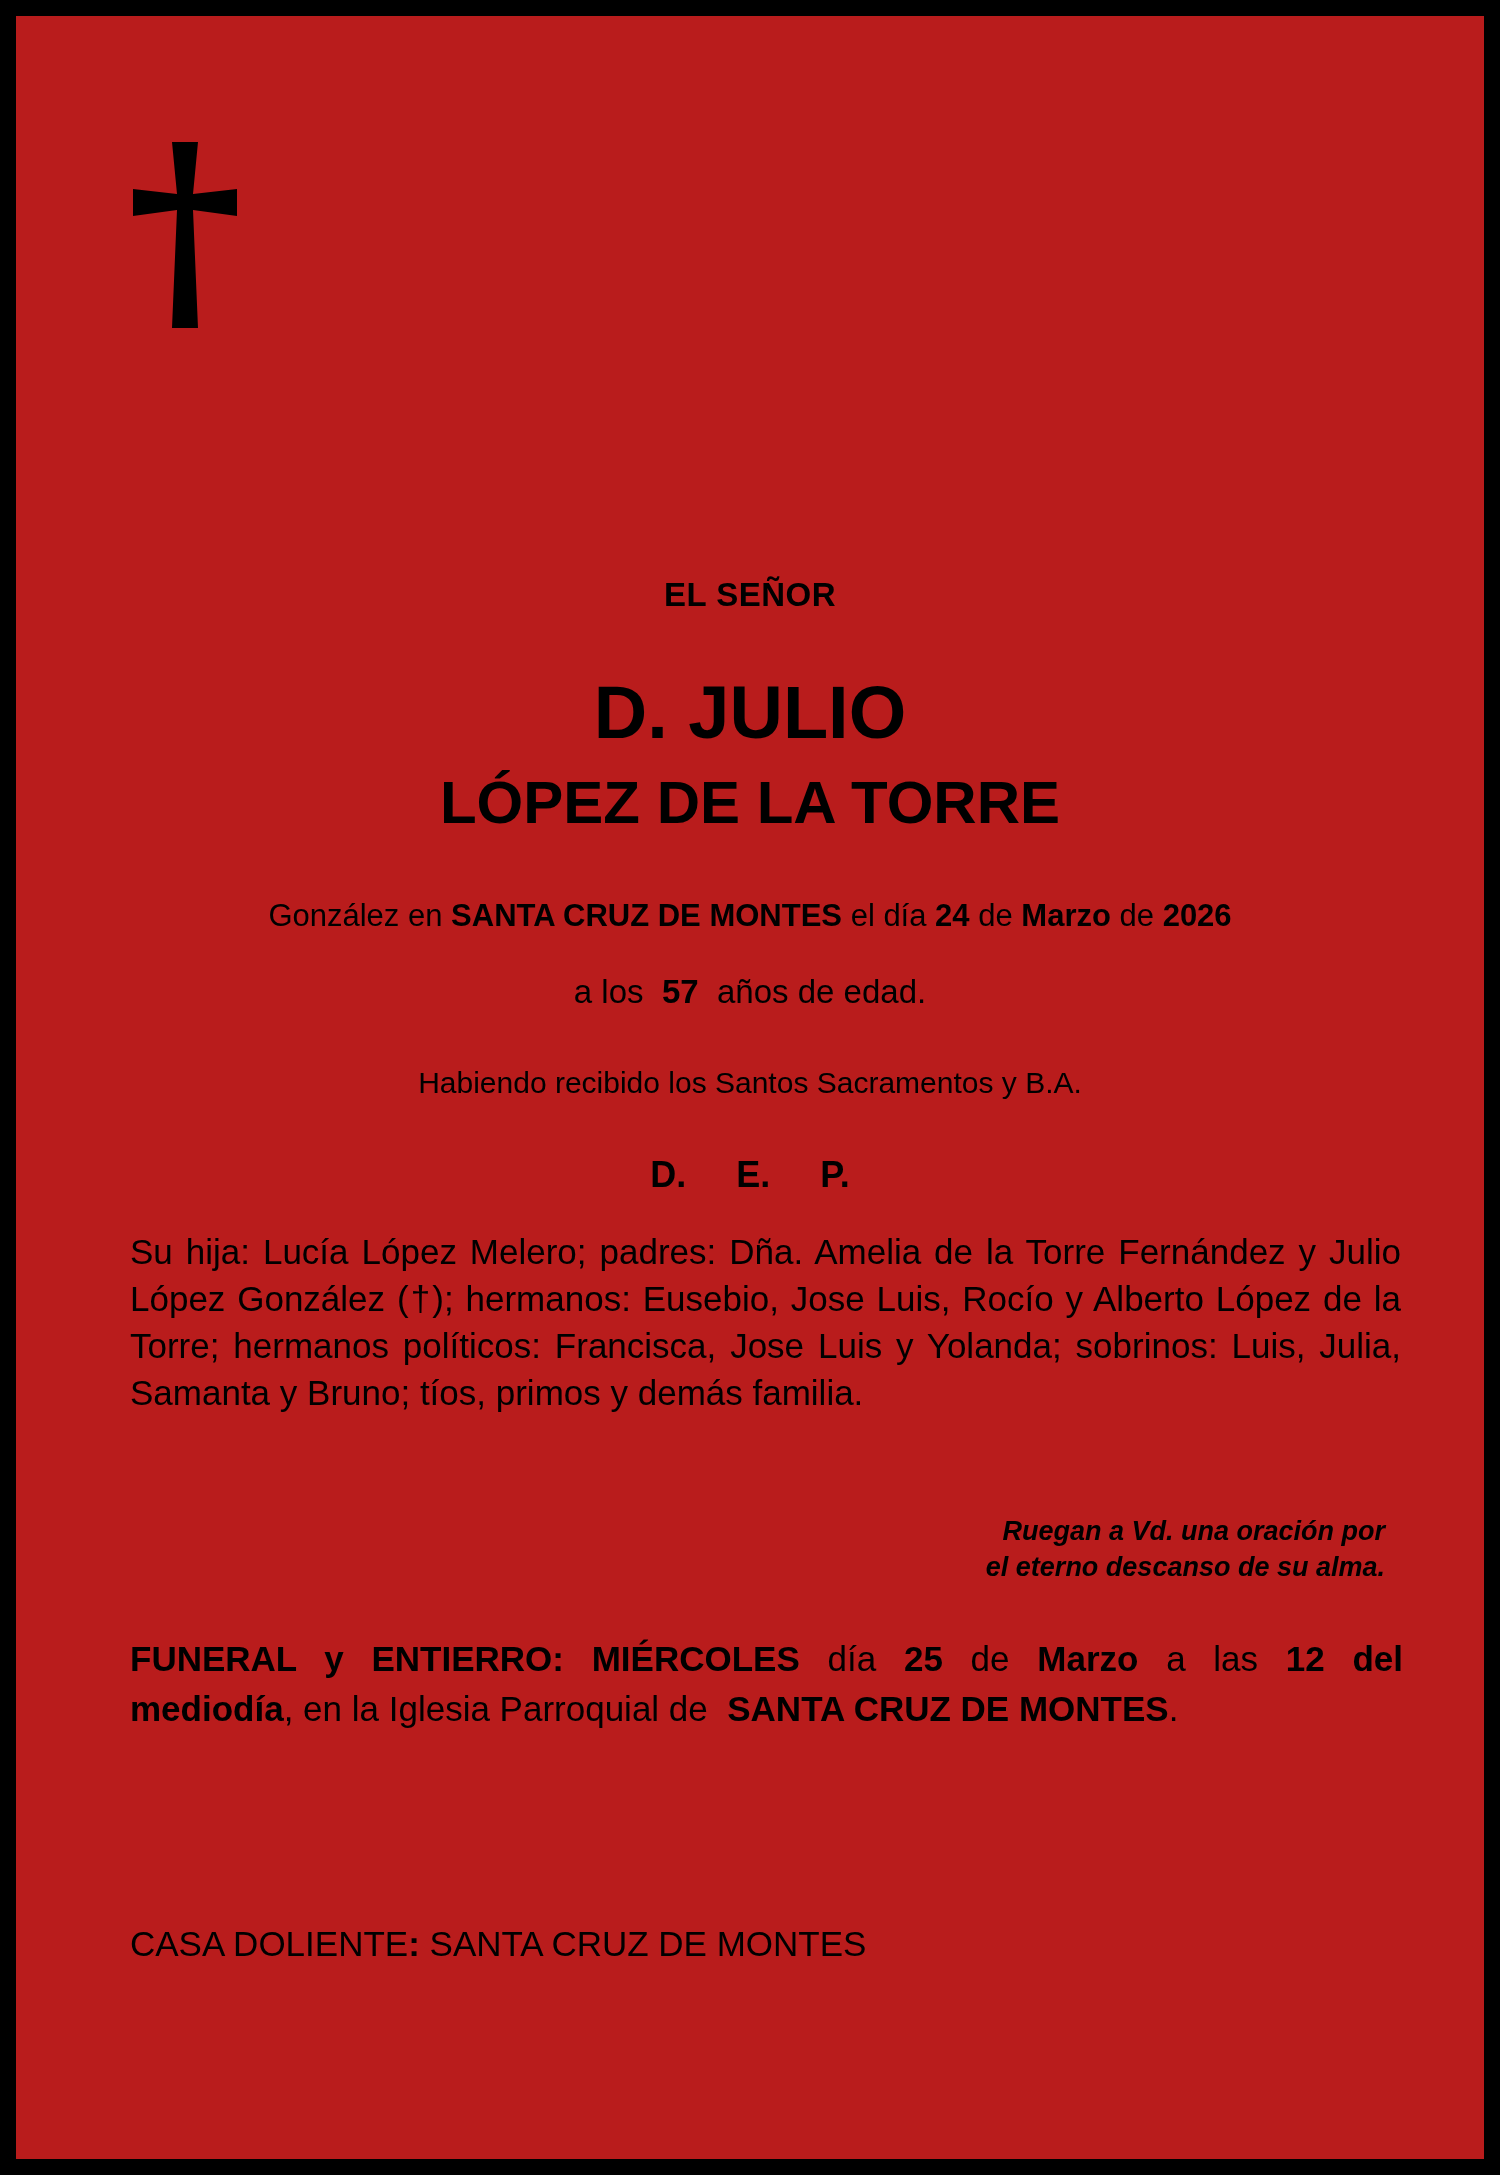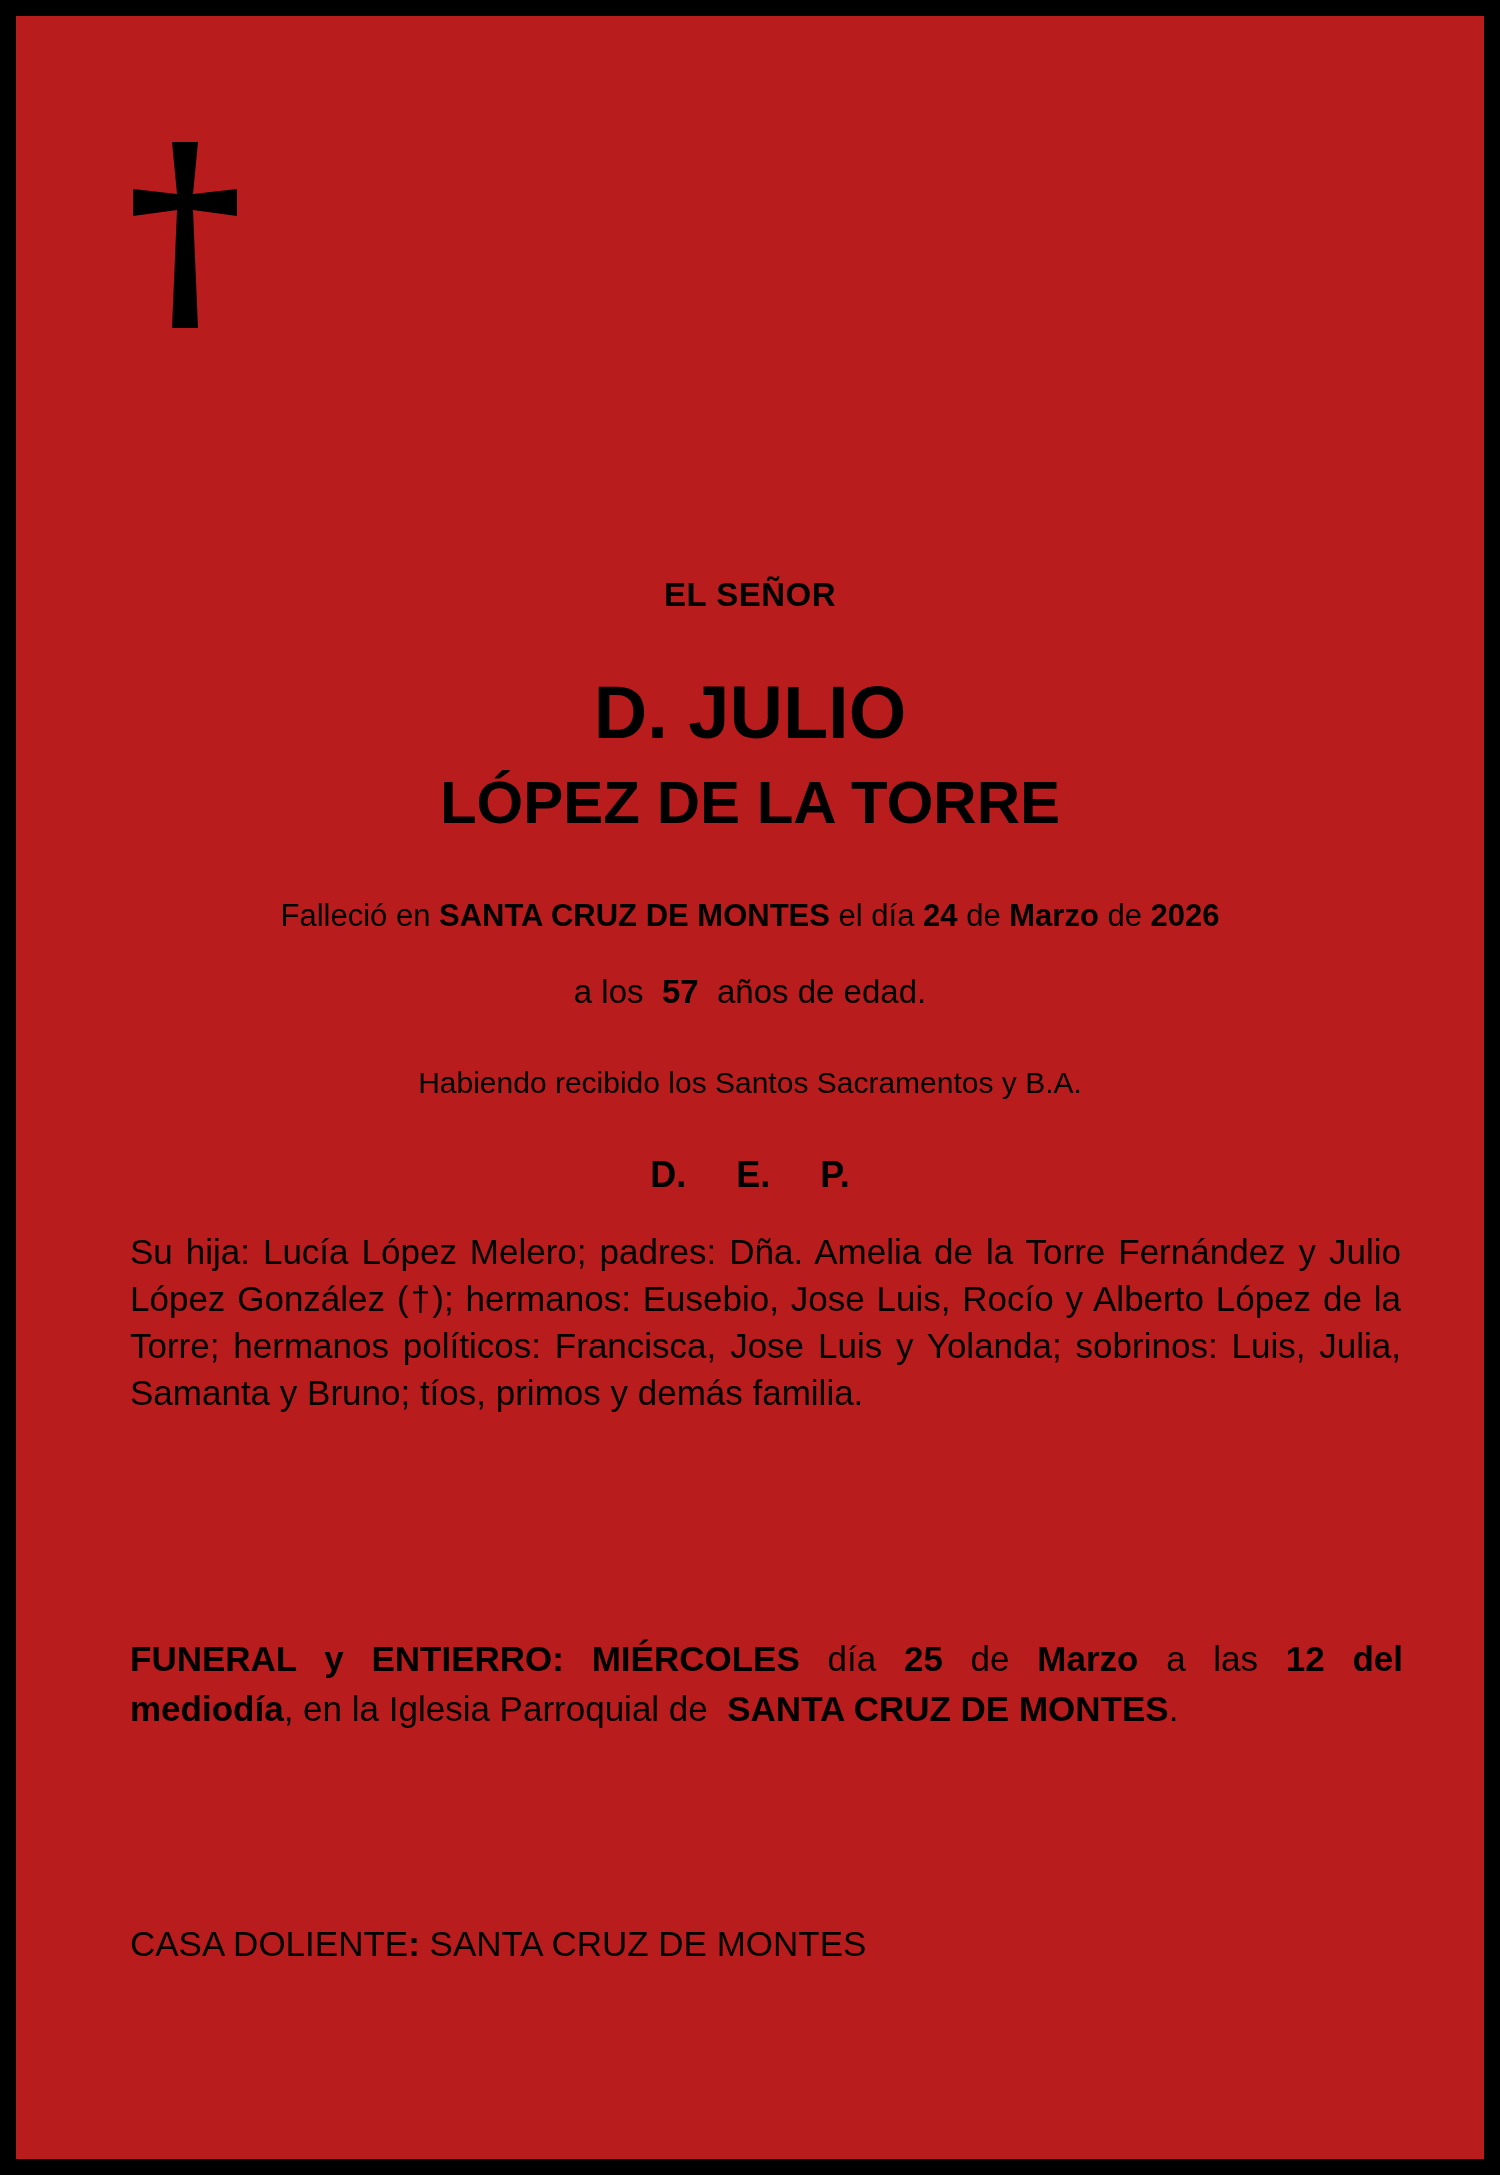--- a/index.html
+++ b/index.html
@@ -52,41 +52,45 @@
 
   <svg class="cross" viewBox="0 0 104 186">
     <polygon fill="#000" points="39,0 65,0 60,52 104,47 104,74 60,68 65,186 39,186 44,68 0,74 0,47 44,52"></polygon>
   </svg>
 
   <div class="abs senor">EL SEÑOR</div>
   <div class="abs name1">D. JULIO</div>
   <div class="abs name2">LÓPEZ DE LA TORRE</div>
 
   <div class="abs fallecio">
-    <span>Falleció en</span>
+    <span>González en</span>
     <span class="b">SANTA CRUZ DE MONTES</span>
     <span>el día</span>
     <span class="b">24</span>
     <span>de</span>
     <span class="b">Marzo</span>
     <span>de</span>
     <span class="b">2026</span>
   </div>
 
   <div class="abs edad">
     <span>a los</span>&nbsp;
     <span class="b">57</span>&nbsp;
     <span>años de edad.</span>
   </div>
 
   <div class="abs dep">D. E. P.</div>
   <div class="abs habiendo">Habiendo recibido los Santos Sacramentos y B.A.</div>
 
   <div class="family">Su hija: Lucía López Melero; padres: Dña. Amelia de la Torre Fernández y Julio López González (†); hermanos: Eusebio, Jose Luis, Rocío y Alberto López de la Torre; hermanos políticos: Francisca, Jose Luis y Yolanda; sobrinos: Luis, Julia, Samanta y Bruno; tíos, primos y demás familia.</div>
 
+  <div class="ruegan">
+    <div>Ruegan a Vd. una oración por</div>
+    <div>el eterno descanso de su alma.</div>
+  </div>
 
   <div class="funeral">
     <span class="line1">
       <span class="b">FUNERAL y ENTIERRO:</span>
       <span class="b">MIÉRCOLES</span>
       <span>día</span>
       <span class="b">25</span>
       <span>de</span>
       <span class="b">Marzo</span>
       <span>a las</span>

